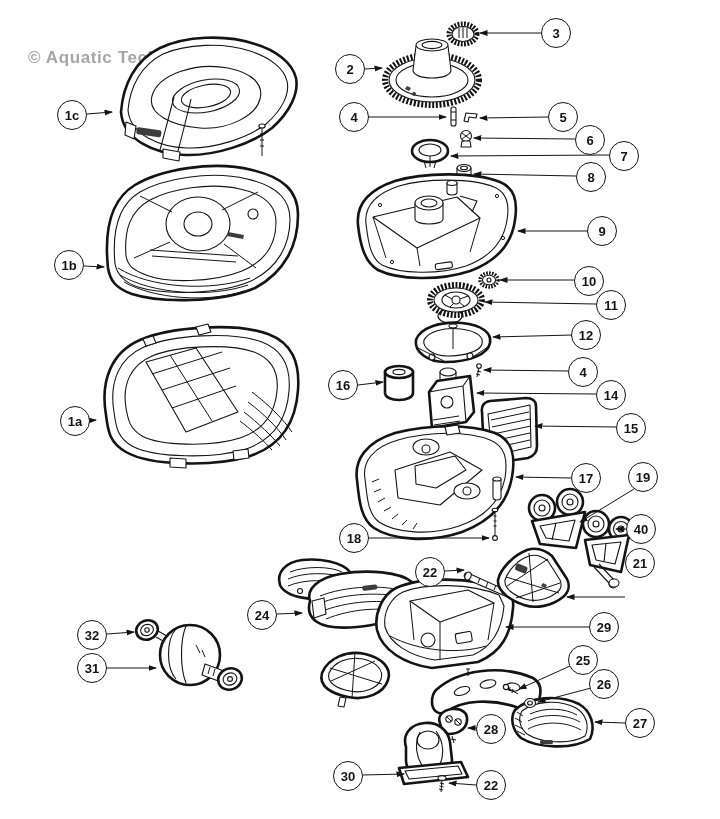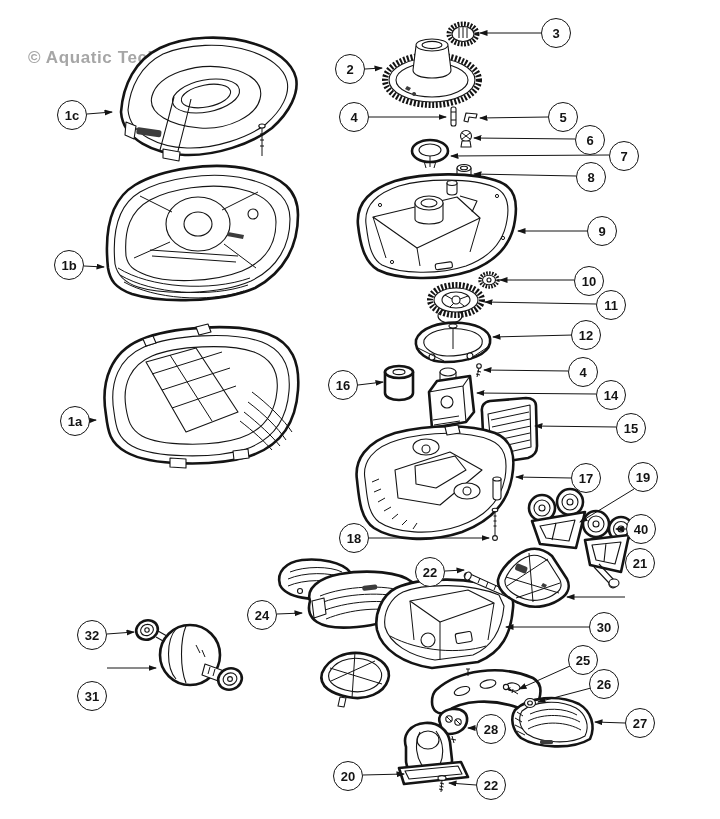--- a/index.html
+++ b/index.html
@@ -388,23 +388,23 @@
   <div class="callout" style="left:568px;top:357px">4</div>
   <div class="callout" style="left:596px;top:380px">14</div>
   <div class="callout" style="left:616px;top:413px">15</div>
   <div class="callout" style="left:328px;top:370px">16</div>
   <div class="callout" style="left:571px;top:463px">17</div>
   <div class="callout" style="left:339px;top:523px">18</div>
   <div class="callout" style="left:628px;top:462px">19</div>
   <div class="callout" style="left:626px;top:514px">40</div>
   <div class="callout" style="left:625px;top:548px">21</div>
   <div class="callout" style="left:415px;top:557px">22</div>
-  <div class="callout" style="left:589px;top:612px">30</div>
+  <div class="callout" style="left:589px;top:612px">29</div>
   <div class="callout" style="left:247px;top:600px">24</div>
   <div class="callout" style="left:568px;top:645px">25</div>
   <div class="callout" style="left:589px;top:669px">26</div>
   <div class="callout" style="left:625px;top:708px">27</div>
   <div class="callout" style="left:476px;top:714px">28</div>
   <div class="callout" style="left:476px;top:770px">22</div>
-  <div class="callout" style="left:333px;top:761px">20</div>
-  <div class="callout" style="left:77px;top:681px">31</div>
+  <div class="callout" style="left:333px;top:761px">30</div>
+  <div class="callout" style="left:77px;top:653px">31</div>
   <div class="callout" style="left:77px;top:620px">32</div>
 </div>
 
 </body></html>

